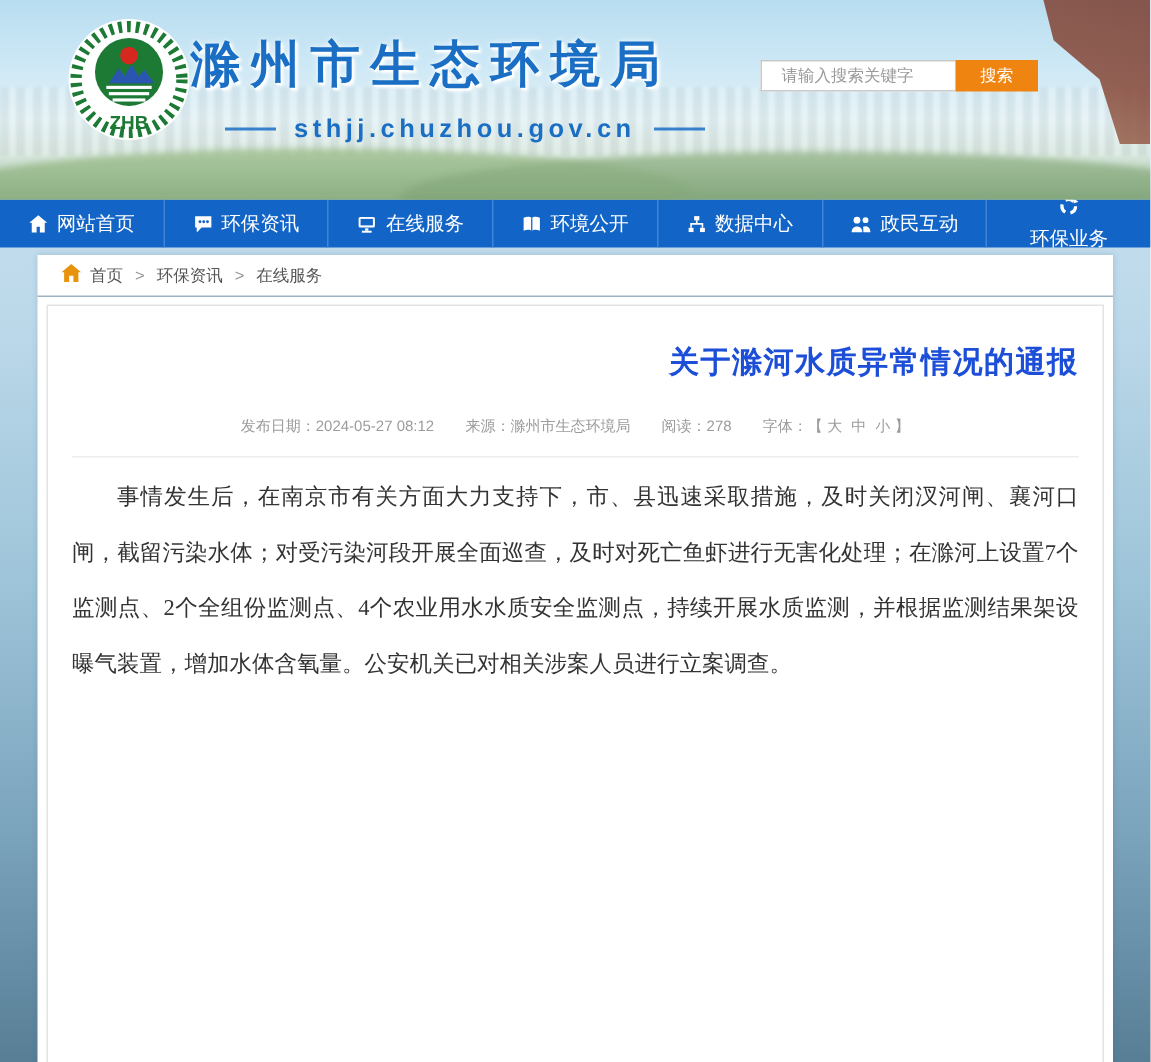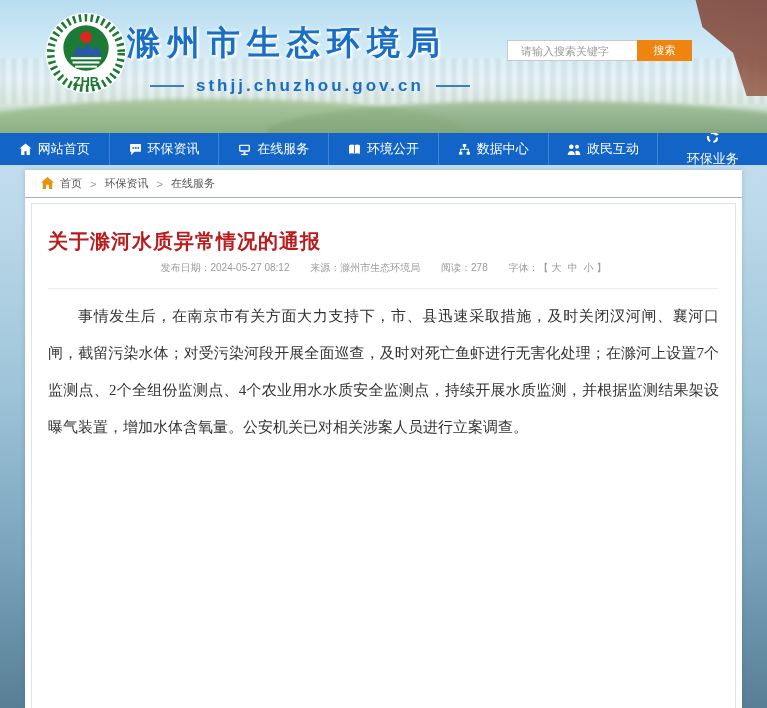--- a/index.html
+++ b/index.html
@@ -41,22 +41,22 @@
   .nav svg { display:block; }
 
   
   .wrapper { width:717px; margin:5px auto 0; background:#fff; min-height:566px; box-shadow:0 0 4px rgba(60,90,110,.25); }
   .breadcrumb { height:28px; display:flex; align-items:center; padding-left:16px; gap:6px;
             font-size:11px; color:#555; border-bottom:1px solid #9db3c3; }
   .breadcrumb .sep { color:#999; margin:0 2px; }
   .breadcrumb a { color:#555; text-decoration:none; cursor:pointer; }
 
   .article-box { margin:5px 6px 0; border:1px solid #e3e3e3; background:#fff; padding:16px 16px 40px; min-height:520px; }
-  .article-title { text-align:left; font-size:20px; font-weight:bold; color:#b91c1c; margin-top:8px; letter-spacing:1px; }
-  .article-meta { text-align:center; font-size:10px; color:#9b9b9b; margin-top:6px; }
+  .article-title { text-align:right; font-size:20px; font-weight:bold; color:#1d4ed8; margin-top:8px; letter-spacing:1px; }
+  .article-meta { text-align:center; font-size:10px; color:#9b9b9b; margin-top:22px; }
   .article-meta .seg { margin:0 9px; white-space:nowrap; }
   .article-meta .fontsize { cursor:pointer; margin:0 3px; }
   .divider { border:none; border-top:1px solid #ededed; margin-top:13px; }
   .article-body { margin-top:9px; font-family:"Liberation Serif",serif; }
   .article-body p { font-size:15px; line-height:37px; color:#333; text-indent:2em; text-align:justify; }
 </style>
 </head>
 <body>
 
 <header class="banner">

